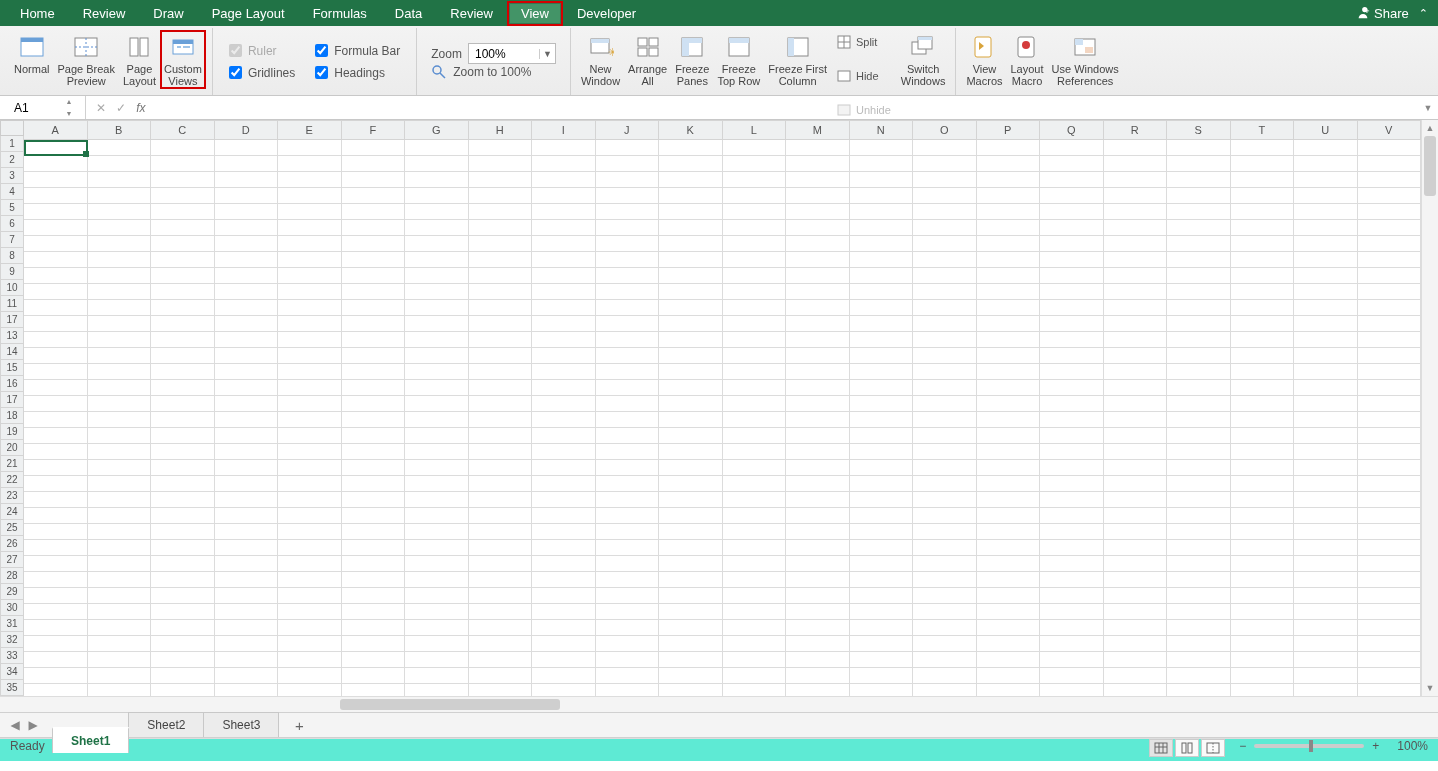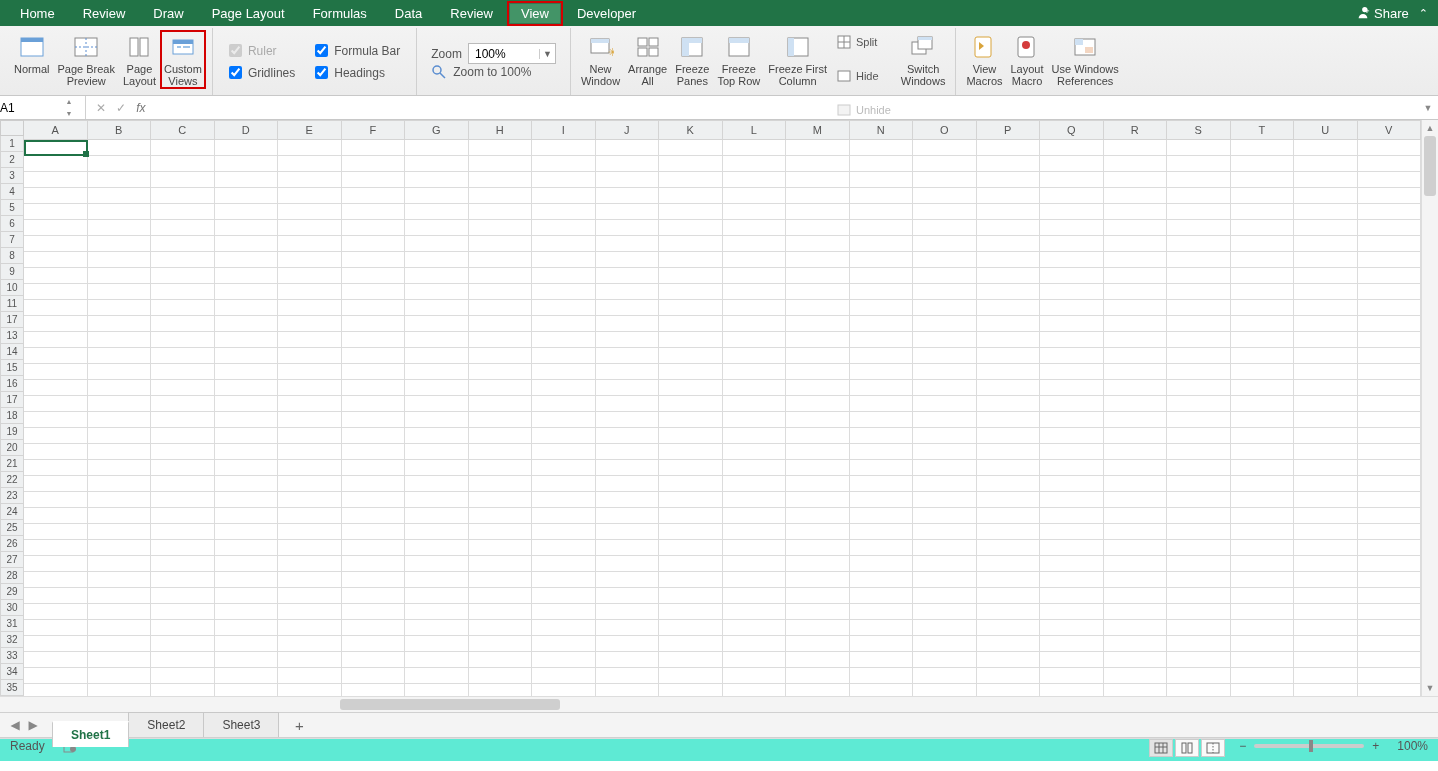--- a/index.html
+++ b/index.html
@@ -36,21 +36,21 @@
   .zoomselect .dd { width: 16px; text-align: center; border-left: 1px solid #ccc; font-size: 9px; color: #666; cursor: pointer; }
   .zoomto { display: flex; align-items: center; gap: 6px; font-size: 12px; color: #555; cursor: pointer; }
 
   .smallstack { display: flex; flex-direction: column; gap: 18px; padding: 4px 4px; justify-content: center; }
   .smallbtn { display: flex; align-items: center; gap: 5px; font-size: 11px; color: #555; cursor: pointer; padding: 1px 2px; }
   .smallbtn.disabled { color: #bbb; }
 
   
   .fbar { height: 24px; border-bottom: 1px solid #c8c8c8; display: flex; align-items: center; background: #fff; }
   .namebox { width: 86px; border-right: 1px solid #d0d0d0; display: flex; align-items: center; height: 100%; }
-  .namebox input { border: none; width: 62px; height: 100%; padding: 0 0; font-size: 12px; outline: none; }
+  .namebox input { border: none; width: 62px; height: 100%; padding: 0 14px; font-size: 12px; outline: none; }
   .stepper { display: flex; flex-direction: column; width: 14px; height: 100%; }
   .stepper div { flex: 1; font-size: 7px; color: #888; display: flex; align-items: center; justify-content: center; cursor: pointer; }
   .fbtns { display: flex; gap: 10px; padding: 0 10px; color: #aaa; }
   .fbtns span { cursor: pointer; }
   .fxlabel { font-style: italic; color: #777; margin-right: 6px; }
   .fentry { flex: 1; border: none; height: 100%; outline: none; font-size: 12px; }
   .fexpand { width: 20px; text-align: center; color: #888; cursor: pointer; font-size: 9px; }
 
   
   .gridwrap { position: relative; height: 576px; display: flex; }
@@ -72,21 +72,21 @@
 
   .hscroll { height: 16px; background:#f4f4f4; border-top:1px solid #ddd; display:flex; align-items:center; }
   .hscroll .track { flex:1; position:relative; height:100%; margin-left: 340px;}
   .hscroll .thumb { position:absolute; left:0; top:2px; bottom:2px; width:220px; background:#cfcfcf; border-radius:3px; }
 
   
   .sheetbar { height: 26px; background: #f4f4f4; border-top: 1px solid #d0d0d0; border-bottom:1px solid #d0d0d0; display: flex; align-items: center; padding-left: 6px; }
   .navbtn { width: 18px; text-align: center; color: #888; cursor: pointer; font-size: 12px; }
   .sheet-tabs { display: flex; align-items: flex-end; margin-left: 10px; height: 100%; }
   .sheet-tab { padding: 5px 18px; background: #ececec; border: 1px solid #c8c8c8; border-bottom: none; font-size: 12px; color: #444; cursor: pointer; margin-right: -1px; }
-  .sheet-tab.active { background: #fff; color: #1f7246; font-weight: 600; border-top: 2px solid #fff; position:relative; top:10px; }
+  .sheet-tab.active { background: #fff; color: #1f7246; font-weight: 600; border-top: 2px solid #fff; position:relative; top:16px; }
   .addsheet { width: 26px; text-align: center; font-size: 15px; color: #666; cursor: pointer; margin-left: 8px; }
 
   
   .status { height: 23px; background: #5eead4; display: flex; align-items: flex-start; padding: 0 10px; font-size: 12px; color: #555; border-top: 1px solid #ddd; }
   .status .sp { flex: 1; }
   .viewbtns { display: flex; gap: 2px; margin-right: 14px; }
   .viewbtn { width: 24px; height: 18px; border: 1px solid #ccc; display:flex; align-items:center; justify-content:center; cursor:pointer; background:#fafafa;}
   .viewbtn.active { background:#e4e4e4; }
   .zslider { display:flex; align-items:center; gap:8px; }
   .zslider .track { width: 110px; height: 4px; background:#ccc; position:relative; border-radius:2px; }

